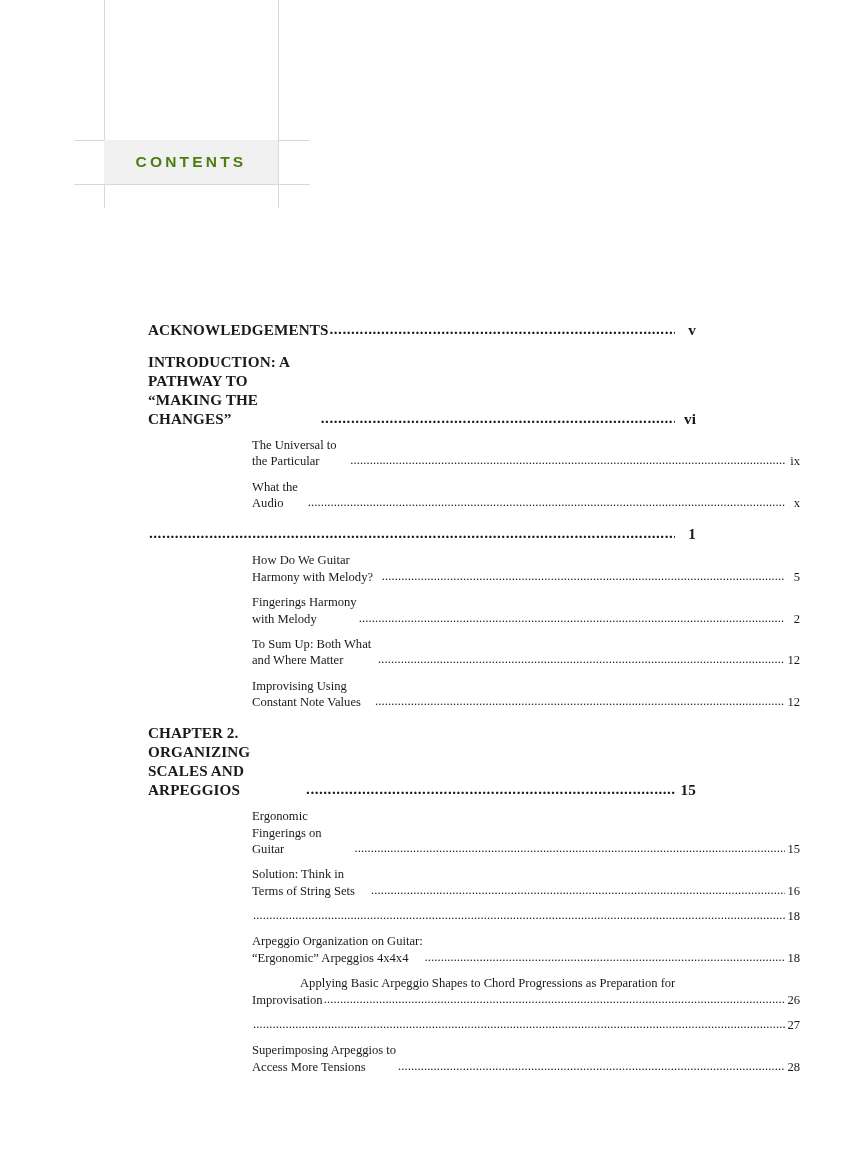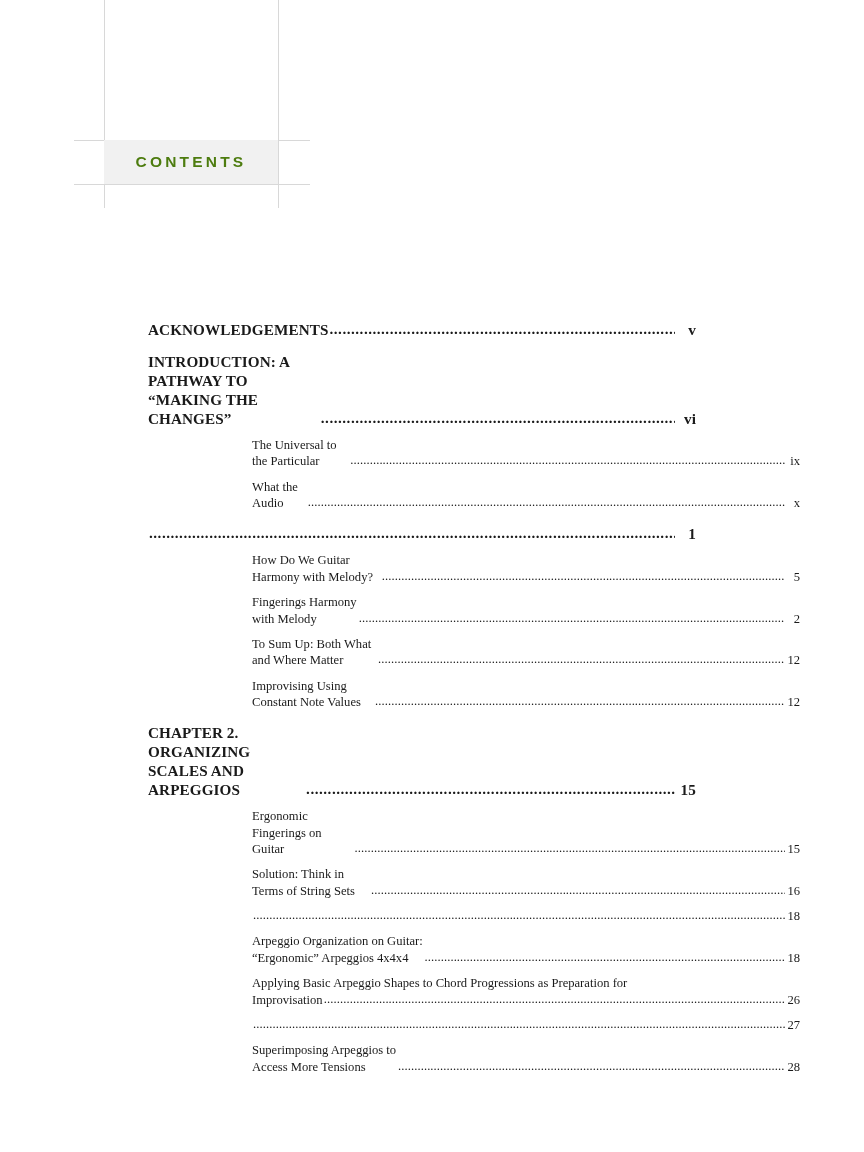--- a/index.html
+++ b/index.html
@@ -124,20 +124,21 @@
     padding-left: 104px;
   }
   .level2.wrap .wrapline {
     display: flex;
     align-items: flex-end;
     width: 100%;
   }
   .level2.wrap .firstline {
     display: block;
     width: 100%;
+    margin-left: 48px;
   }
 
   .first-entry { margin-top: 0; }
 </style>
 </head>
 <body>
 
 <div class="rule rule-v v1"></div>
 <div class="rule rule-v v2"></div>
 <div class="rule rule-h h1"></div>

